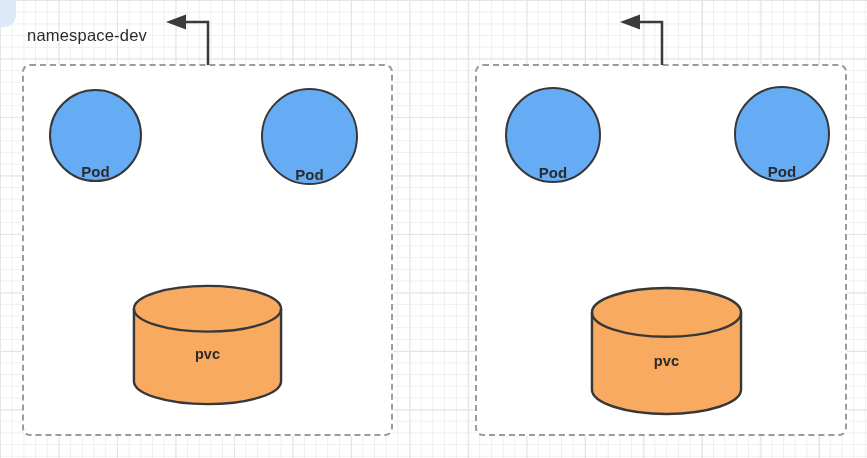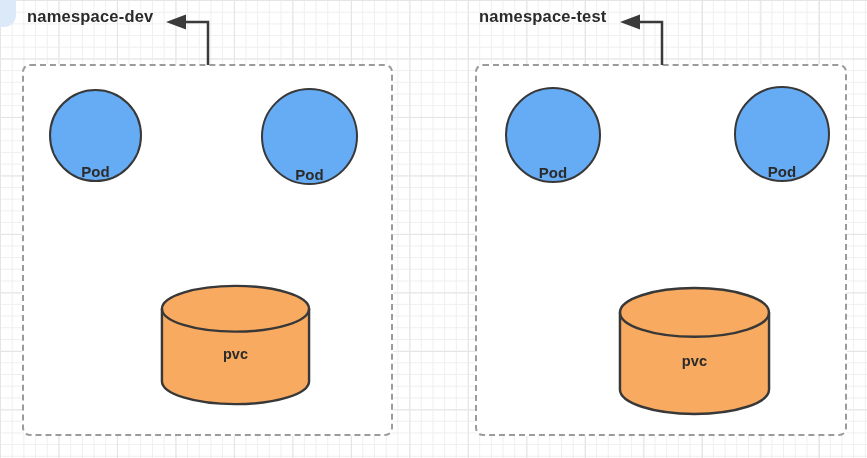--- a/index.html
+++ b/index.html
@@ -24,22 +24,22 @@
       linear-gradient(to bottom, var(--grid-major) 1px, transparent 1px),
       linear-gradient(to right, var(--grid-minor) 1px, transparent 1px),
       linear-gradient(to bottom, var(--grid-minor) 1px, transparent 1px);
     background-size:58.5px 58.5px,58.5px 58.5px,11.7px 11.7px,11.7px 11.7px;
   }
   .corner-artifact{
     position:absolute;left:0;top:0;width:16px;height:27px;
     background:#dce9f9;border-bottom-right-radius:12px;
   }
   .ns-label{
-    position:absolute;top:7px;
-    font-size:16.5px;font-weight:bold;color:var(--text);
+    position:absolute;top:26px;
+    font-size:16.5px;font-weight:normal;color:var(--text);
     letter-spacing:.2px;white-space:nowrap;
   }
   .ns-label.dev{left:27px;}
   .ns-label.test{left:479px;}
   .ns-group{position:absolute;top:64px;}
   .ns-group.dev{left:22px;width:371px;height:372px;}
   .ns-group.test{left:475px;width:372px;height:372px;}
   .ns-box{
     position:absolute;inset:0;
     border:2px dashed var(--box-border);
@@ -52,21 +52,21 @@
     border:2px solid var(--shape-stroke);
     border-radius:50%;
     background:var(--pod-fill);
     display:flex;align-items:flex-end;justify-content:center;
     font-size:15px;font-weight:bold;color:var(--text);
   }
   .dev .pod.p1{left:27px;top:25px;width:93px;height:93px;}
   .dev .pod.p2{left:239px;top:24px;width:97px;height:97px;}
   .test .pod.p1{left:30px;top:23px;width:96px;height:96px;}
   .test .pod.p2{left:259px;top:22px;width:96px;height:96px;}
-  .pvc{position:absolute;margin-left:28px;}
+  .pvc{position:absolute;}
   .dev .pvc{left:110px;top:219px;width:151px;height:124px;}
   .test .pvc{left:115px;top:221px;width:153px;height:132px;}
   .pvc svg{display:block;width:100%;height:100%;}
   .pvc .body{fill:var(--pvc-fill);stroke:var(--shape-stroke);stroke-width:2.5;}
   .pvc .rim{fill:none;stroke:var(--shape-stroke);stroke-width:2.5;}
   .pvc text{
     font-family:"Liberation Sans",sans-serif;
     font-size:15px;font-weight:bold;fill:var(--text);
     text-anchor:middle;
   }
@@ -75,21 +75,20 @@
   .arrow-layer polygon{fill:var(--arrow);stroke:none;}
 </style>
 </head>
 <body>
 
 <div class="canvas">
 
   <div class="corner-artifact"></div>
 
   <div class="ns-label dev">namespace-dev</div>
-  <div class="ns-label test">namespace-test</div>
 
   <div class="ns-group dev">
     <div class="ns-box"></div>
     <div class="pod p1">
       <span>Pod</span>
     </div>
     <div class="pod p2">
       <span>Pod</span>
     </div>
     <div class="pvc">

